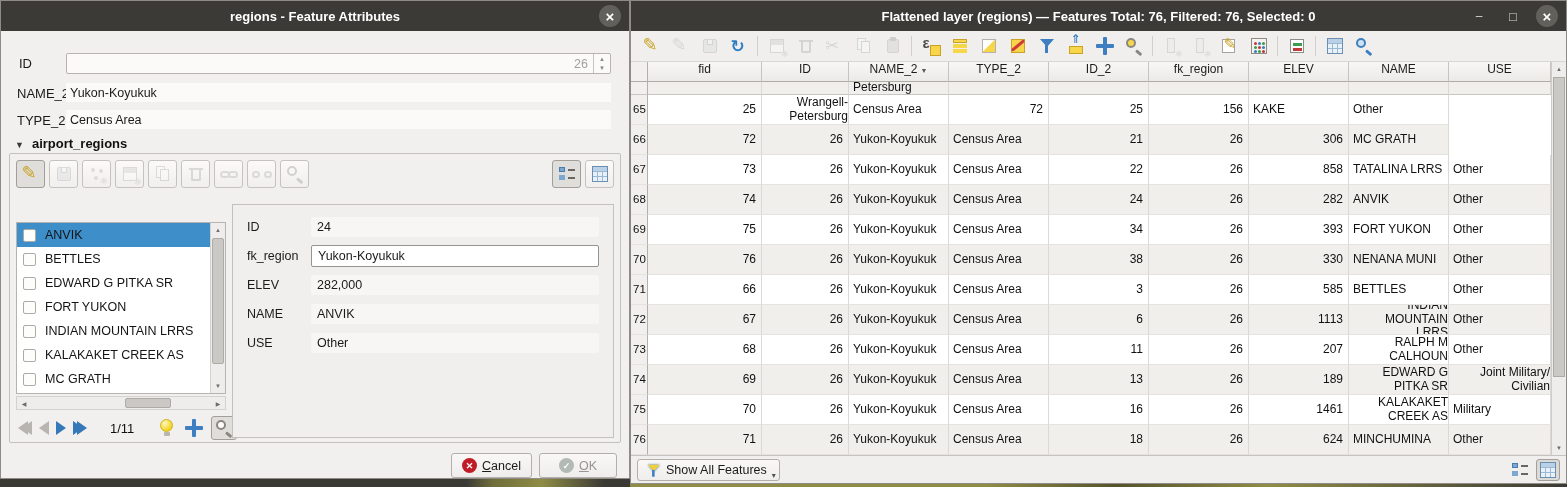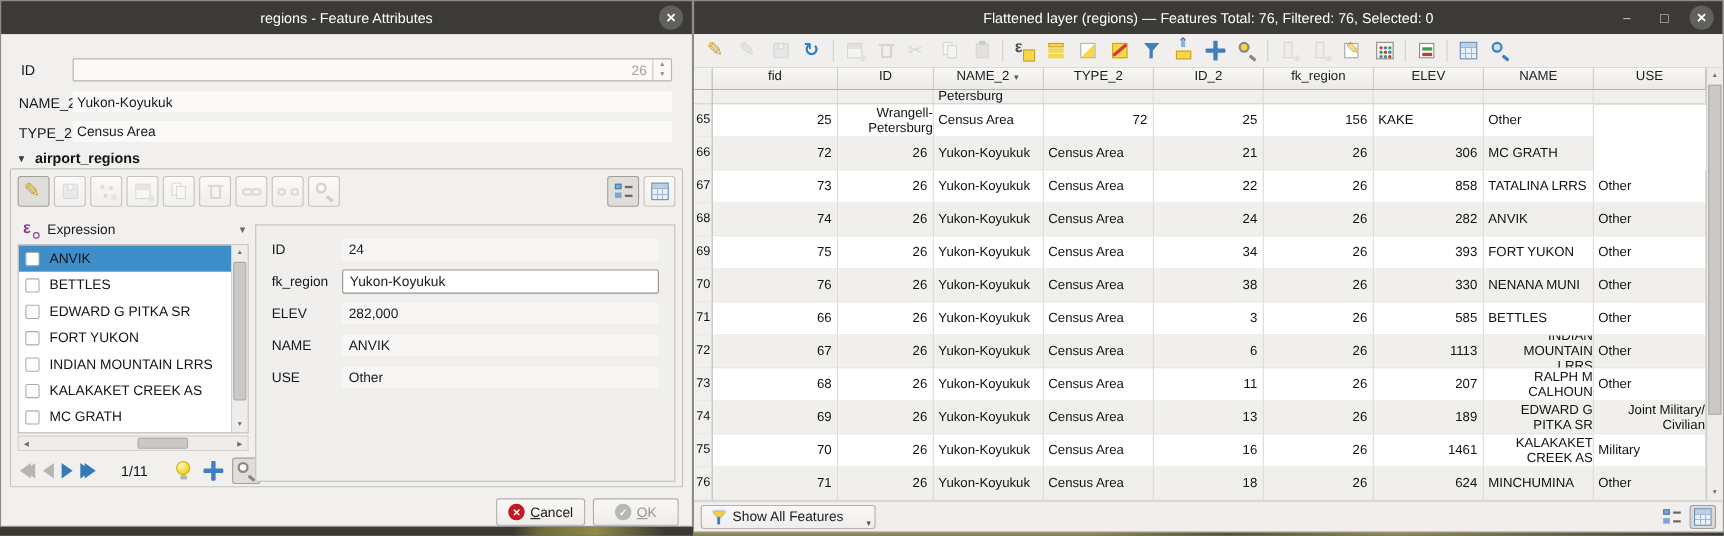--- a/index.html
+++ b/index.html
@@ -2,21 +2,21 @@
 <html><head>
 <meta charset="utf-8">
 <style>
   * { margin:0; padding:0; box-sizing:border-box; }
   html,body { width:1567px; height:487px; overflow:hidden; }
   body { font-family:"Liberation Sans","DejaVu Sans",sans-serif; background:#3a3934; position:relative; }
   .win { position:absolute; background:#f1f0ee; border:1px solid #8f8c88; }
 
   
   .tbar { position:absolute; top:0; left:0; right:0; height:30px; background:#3b3a36; display:flex; align-items:center; justify-content:center; }
-  .ttxt { color:#fff; font-weight:normal; font-size:13px; }
+  .ttxt { color:#fff; font-weight:bold; font-size:13px; }
   .wclose { position:absolute; right:8px; top:4px; width:22px; height:22px; border-radius:50%; background:#62605b; display:flex; align-items:center; justify-content:center; }
   .wclose::before { content:"×"; color:#fff; font-size:15px; font-weight:bold; line-height:1; }
   .wmin,.wmax { position:absolute; top:4px; width:22px; height:22px; display:flex; align-items:center; justify-content:center; color:#d8d6d2; font-size:12px; }
   .wmin { right:76px; } .wmax { right:42px; }
   .wmin::before { content:"–"; } .wmax::before { content:"□"; font-size:13px; }
 
   
   .tbtn { width:29px; height:28px; border:1px solid #c6c3be; border-radius:3px; background:linear-gradient(#fbfaf9,#f0efed); display:flex; align-items:center; justify-content:center; flex:0 0 auto; }
   .tbtn.pressed { background:#e0deda; border-color:#a29f9a; }
   .tbtn.off .ic { opacity:.33; filter:grayscale(60%); }
@@ -153,21 +153,21 @@
   .tr.alt .td.rn { background:#f1f0ee; }
   .tr.body { height:30px; }
   .tr.partial { height:13px; }
   .tr.partial .td { border-bottom:1px solid #c9c6c2; }
   #vsb2 { position:absolute; right:0; top:61px; bottom:28px; width:15px; background:#eeedeb; border-left:1px solid #cfccc8; }
   #vsb2 .up,#vsb2 .dn { position:absolute; left:0; right:0; height:14px; font-size:6px; color:#6f6c68; display:flex; align-items:center; justify-content:center; }
   #vsb2 .up { top:0; } #vsb2 .up::before { content:"▲"; }
   #vsb2 .dn { bottom:0; } #vsb2 .dn::before { content:"▼"; }
   #vsb2 .thumb2 { position:absolute; left:1px; right:1px; top:15px; height:300px; background:#cbc9c5; border:1px solid #aeaba6; }
   #statusbar { position:absolute; left:0; right:0; bottom:0; height:28px; background:#f0efed; border-top:1px solid #c6c3bf; display:flex; align-items:center; padding:0 6px; }
-  #saf { position:relative; height:22px; display:flex; align-items:center; gap:5px; padding:0 28px 0 6px; background:linear-gradient(#f9f8f7,#efeeec); border:1px solid #b3b0ac; border-radius:3px; font-size:12.5px; color:#1a1a1a; }
+  #saf { position:relative; height:22px; display:flex; align-items:center; gap:5px; padding:0 12px 0 6px; background:linear-gradient(#f9f8f7,#efeeec); border:1px solid #b3b0ac; border-radius:3px; font-size:12.5px; color:#1a1a1a; }
   #saf .corner { position:absolute; right:3px; bottom:0px; font-size:8px; color:#55534f; }
   #saf .corner::before { content:"▾"; }
   #saf .ic { width:17px; height:17px; transform:scale(.85); }
   #vt2 { margin-left:auto; display:flex; gap:4px; }
   #vt2 .rbtn { width:24px; height:22px; }
   #vt2 .rbtn.pressed { background:#dcdad6; border:1px solid #a29f9a; }
 
   
   #strip-l { position:absolute; left:0; top:479px; width:630px; height:8px; background:linear-gradient(90deg,#3a3934 0 74%,#6e6c3a 78%,#8f8c45 86%,#3a3934 96%); }
   #strip-r { position:absolute; left:630px; top:484px; right:0; height:3px; background:linear-gradient(90deg,#8f8c45 0 38%,#55532c 52%,#8f8c45 68%,#3a3934 100%); }
@@ -242,25 +242,20 @@
       </div>
     <div id="vtgl">
       <div class="tbtn pressed">
           <span class="ic ic-form"></span>
         </div>
       <div class="tbtn">
           <span class="ic ic-grid"></span>
         </div>
     </div>
 
-    <div id="expr">
-      <span class="ic ic-epsp"></span>
-      <span>Expression</span>
-      <span class="dd"></span>
-    </div>
 
     <div id="listbox">
       <div id="listbox-inner">
           <div class="litem sel">
             <span class="cb"></span>
             <span class="ltxt">ANVIK</span>
           </div>
           <div class="litem">
             <span class="cb"></span>
             <span class="ltxt">BETTLES</span>

